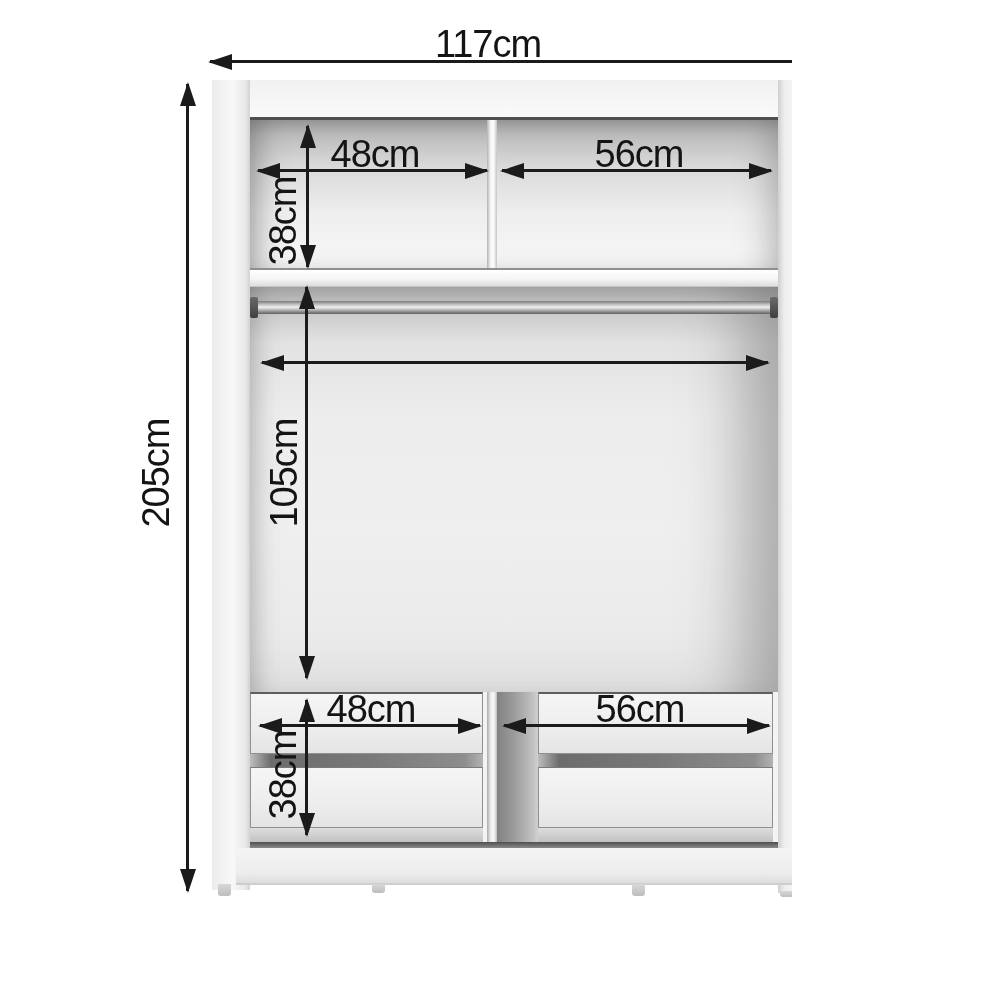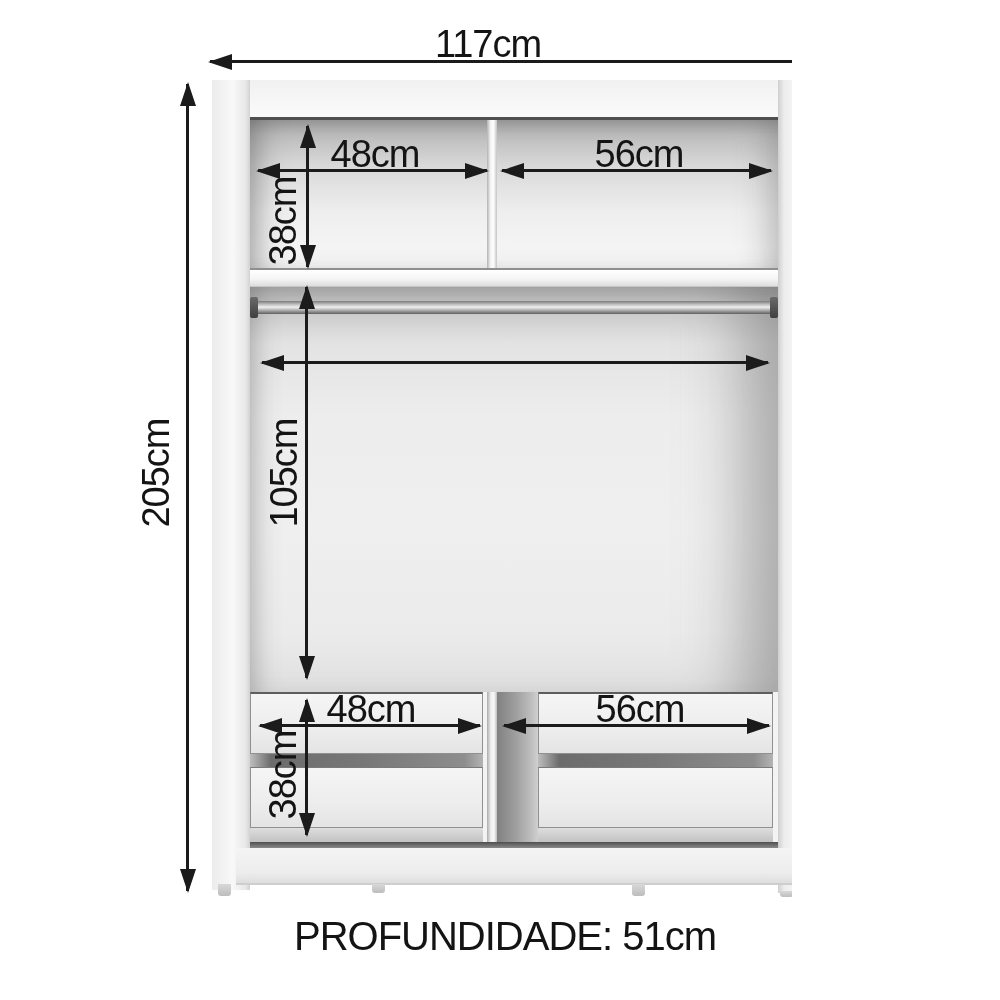--- a/index.html
+++ b/index.html
@@ -164,15 +164,14 @@
   <span class="dim-label" style="left:488px; top:44px;">117cm</span>
   <span class="dim-label rot" style="left:156px; top:473px;">205cm</span>
   <span class="dim-label" style="left:375px; top:154px;">48cm</span>
   <span class="dim-label" style="left:639px; top:154px;">56cm</span>
   <span class="dim-label rot" style="left:283px; top:221px;">38cm</span>
   <span class="dim-label rot" style="left:284px; top:473px;">105cm</span>
   <span class="dim-label" style="left:371px; top:709px;">48cm</span>
   <span class="dim-label" style="left:640px; top:709px;">56cm</span>
   <span class="dim-label rot" style="left:283px; top:775px;">38cm</span>
 
-  <div class="depth-note">PROFUNDIDADE: 51cm</div>
 
 </div>
 
 </body></html>

